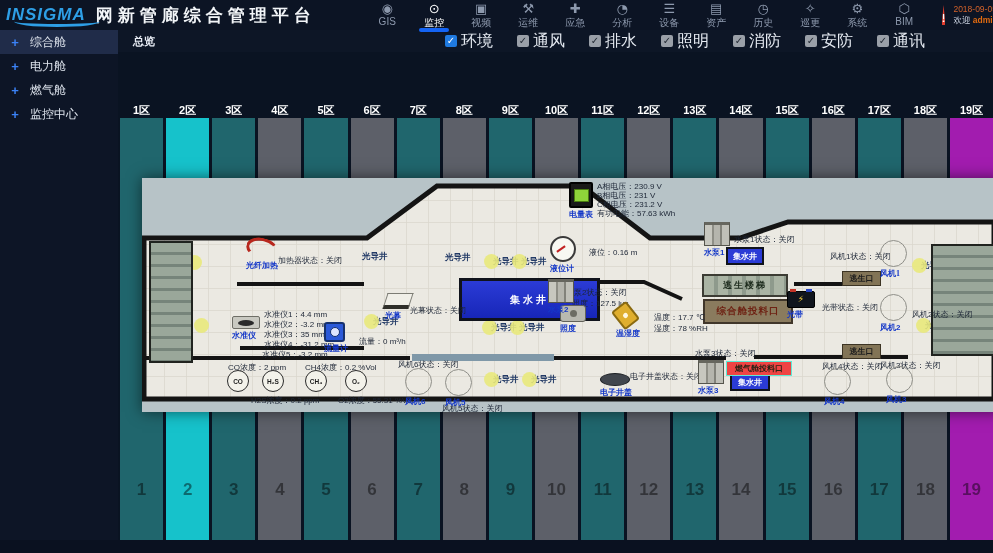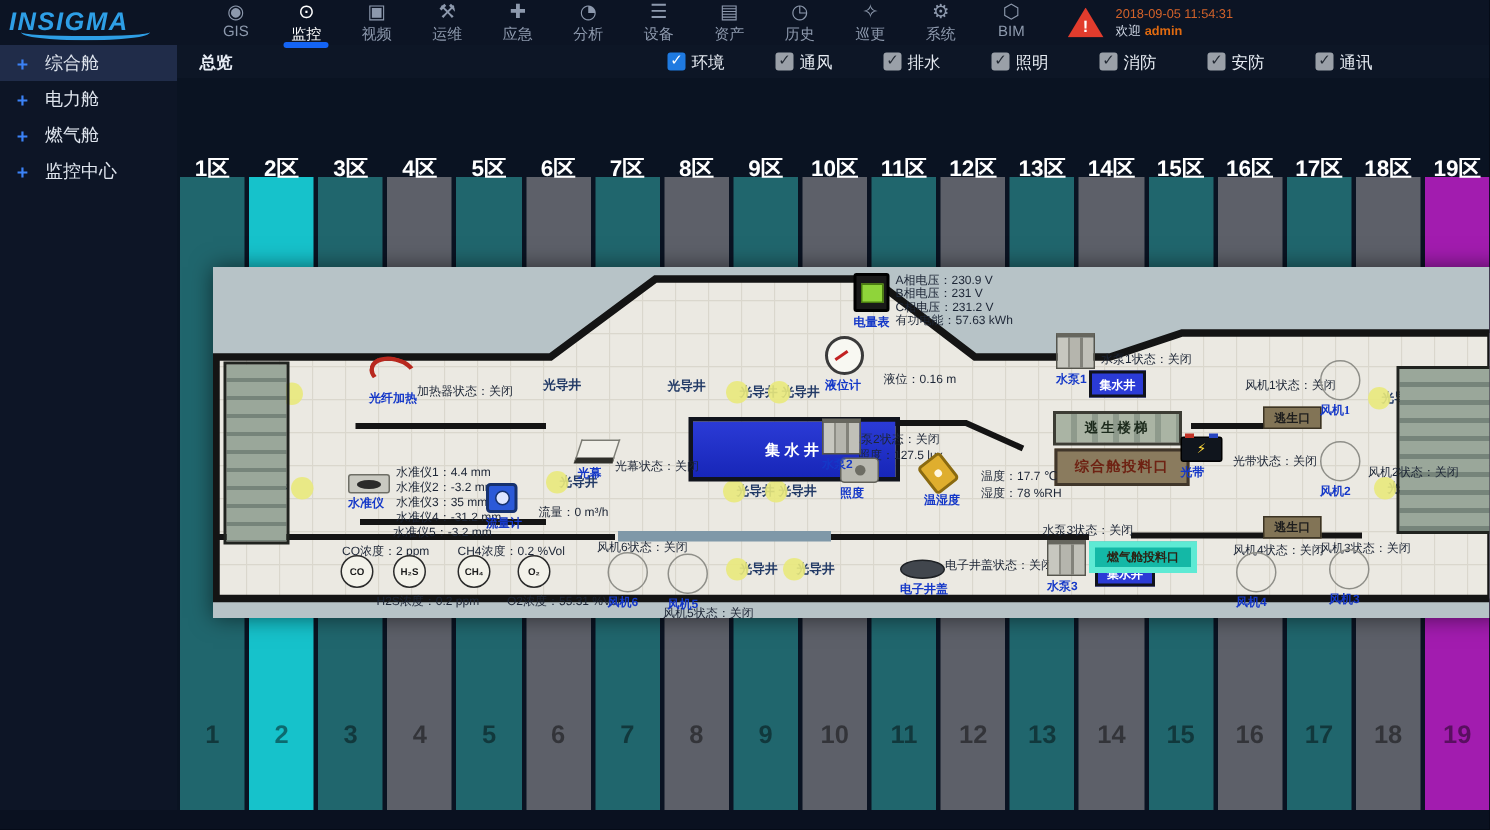--- a/index.html
+++ b/index.html
@@ -32,24 +32,24 @@
   #collapse{position:absolute;left:4px;bottom:8px;color:#c8d0dc;font-size:12px;cursor:pointer;}
   
   #toolbar{position:absolute;left:118px;top:30px;width:875px;height:22px;background:#0d1626;
            display:flex;align-items:center;z-index:30;}
   #overview{color:#e8edf5;font-size:11px;margin-left:15px;font-weight:bold;}
   #layers{display:flex;margin-left:290px;}
   .layer{display:flex;align-items:center;gap:4px;width:72px;cursor:pointer;}
   .cbx{width:12px;height:12px;border-radius:2px;background:#9aa0a8;color:#232a34;
        font-size:10px;line-height:12px;text-align:center;font-weight:bold;}
   .layer.accent .cbx{background:#1f7ae0;color:#fff;}
-  .layer .llabel{color:#e6ebf2;font-size:11px;}
+  .layer .llabel{color:#e6ebf2;font-size:16px;}
   
   #zone-labels{position:absolute;left:120px;top:103px;width:873px;height:15px;display:flex;gap:3px;z-index:10;}
-  .zlabel{flex:1;text-align:center;color:#fff;font-weight:bold;font-size:15px;cursor:pointer;}
+  .zlabel{flex:1;text-align:center;color:#fff;font-weight:bold;font-size:11px;cursor:pointer;}
   #zones{position:absolute;left:120px;top:118px;width:873px;height:422px;display:flex;gap:3px;z-index:5;}
   .zcol{flex:1;position:relative;cursor:pointer;}
   .zcol .znum{position:absolute;bottom:40px;width:100%;text-align:center;
               font-size:17px;font-weight:bold;color:rgba(0,0,0,0.45);}
   
   #map{position:absolute;left:118px;top:178px;width:861px;height:234px;z-index:20;
        box-shadow:0 0 14px rgba(0,0,0,0.55);margin-left:24px;}
   #map svg{position:absolute;left:0;top:0;}
   .mtext{position:absolute;font-size:8px;color:#1d2636;white-space:nowrap;z-index:3;}
   .mi{position:absolute;display:flex;flex-direction:column;gap:1px;z-index:3;}
@@ -58,21 +58,21 @@
   .well .dot{width:15px;height:15px;border-radius:50%;background:#e9e97c;opacity:.9;margin-right:-6px;}
   .well .wtext{font-size:8.5px;font-weight:bold;color:#223a66;white-space:nowrap;}
   .mbox{position:absolute;display:flex;align-items:center;justify-content:center;
         font-weight:bold;white-space:nowrap;z-index:2;}
   .pit-large{background:linear-gradient(#2b3bd6,#1726b8);border:3px solid #10131c;
              color:#fff;font-size:10px;letter-spacing:3px;}
   .pit-small{background:#2b3bd6;border:2px solid #10131c;color:#fff;font-size:8px;}
   .stairs-box{background:repeating-linear-gradient(90deg,#aab4a4 0 10px,#8e9a8c 10px 14px);
               border:2px solid #3c3c34;color:#1c2a1c;font-size:9px;letter-spacing:2px;}
   .feed-box{background:#8a7b5e;border:2px solid #40362a;color:#6e2213;font-size:9.5px;letter-spacing:1px;}
-  .feed-box-sm{background:#14b8a6;border:4px solid #5eead4;color:#2c2416;font-size:8px;}
+  .feed-box-sm{background:#ef4444;border:1px solid #5eead4;color:#2c2416;font-size:8px;}
   .exit-box{background:#827456;border:1px solid #3c3424;color:#1d1d1d;font-size:8px;}
   .stairs-left,.stairs-right{background:repeating-linear-gradient(180deg,#9aa79a 0 9px,#76847a 9px 12px);
               border:2px solid #20231f;}
   
   .i-fan{width:25px;height:25px;border-radius:50%;border:1px solid #8f8f89;
          background:radial-gradient(circle,#ececе4 0 3px,transparent 3px),
                     repeating-conic-gradient(#56564f 0 16deg,#e9e9e1 16deg 45deg);}
   .i-pump{width:24px;height:20px;border:1px solid #55554d;border-top:3px solid #66665e;
           background:linear-gradient(90deg,#c7c7bf 0 28%,#8e8e86 28% 36%,#b5b5ad 36% 62%,#82827a 62% 70%,#c0c0b8 70%);}
   .i-meter{width:20px;height:22px;background:#191919;border:2px solid #000;border-radius:2px;
@@ -107,20 +107,21 @@
 </style>
 </head>
 <body>
 
 <div id="app">
 
   <div id="topbar">
     <div id="logo">
       <span>INSIGMA</span><span class="swoosh"></span>
     </div>
+    <div id="apptitle">网新管廊综合管理平台</div>
     <div id="nav">
         <div class="nav-item">
           <span class="glyph">◉</span>
           <span class="nlabel">GIS</span>
         </div>
         <div class="nav-item active">
           <span class="glyph">⊙</span>
           <span class="nlabel">监控</span>
           <div class="bar"></div>
         </div>
@@ -416,21 +417,21 @@
         <div class="well" style="left: 774px; top: 140px;">
           <span class="dot"></span>
           <span class="wtext">光导井</span>
         </div>
         <div class="mi" style="left: 427px; top: 4px;">
           <div class="i-meter">
             <span></span>
           </div>
           <span class="mlabel">电量表</span>
         </div>
-        <div class="mi" style="left: 408px; top: 46px;">
+        <div class="mi" style="left: 408px; top: 58px;">
           <div class="i-gauge">
             <span></span>
           </div>
           <span class="mlabel">液位计</span>
         </div>
         <div class="mi" style="left: 104px; top: 60px;">
           <div class="i-heater"></div>
           <span class="mlabel">光纤加热</span>
         </div>
         <div class="mi" style="left: 90px; top: 138px;">

